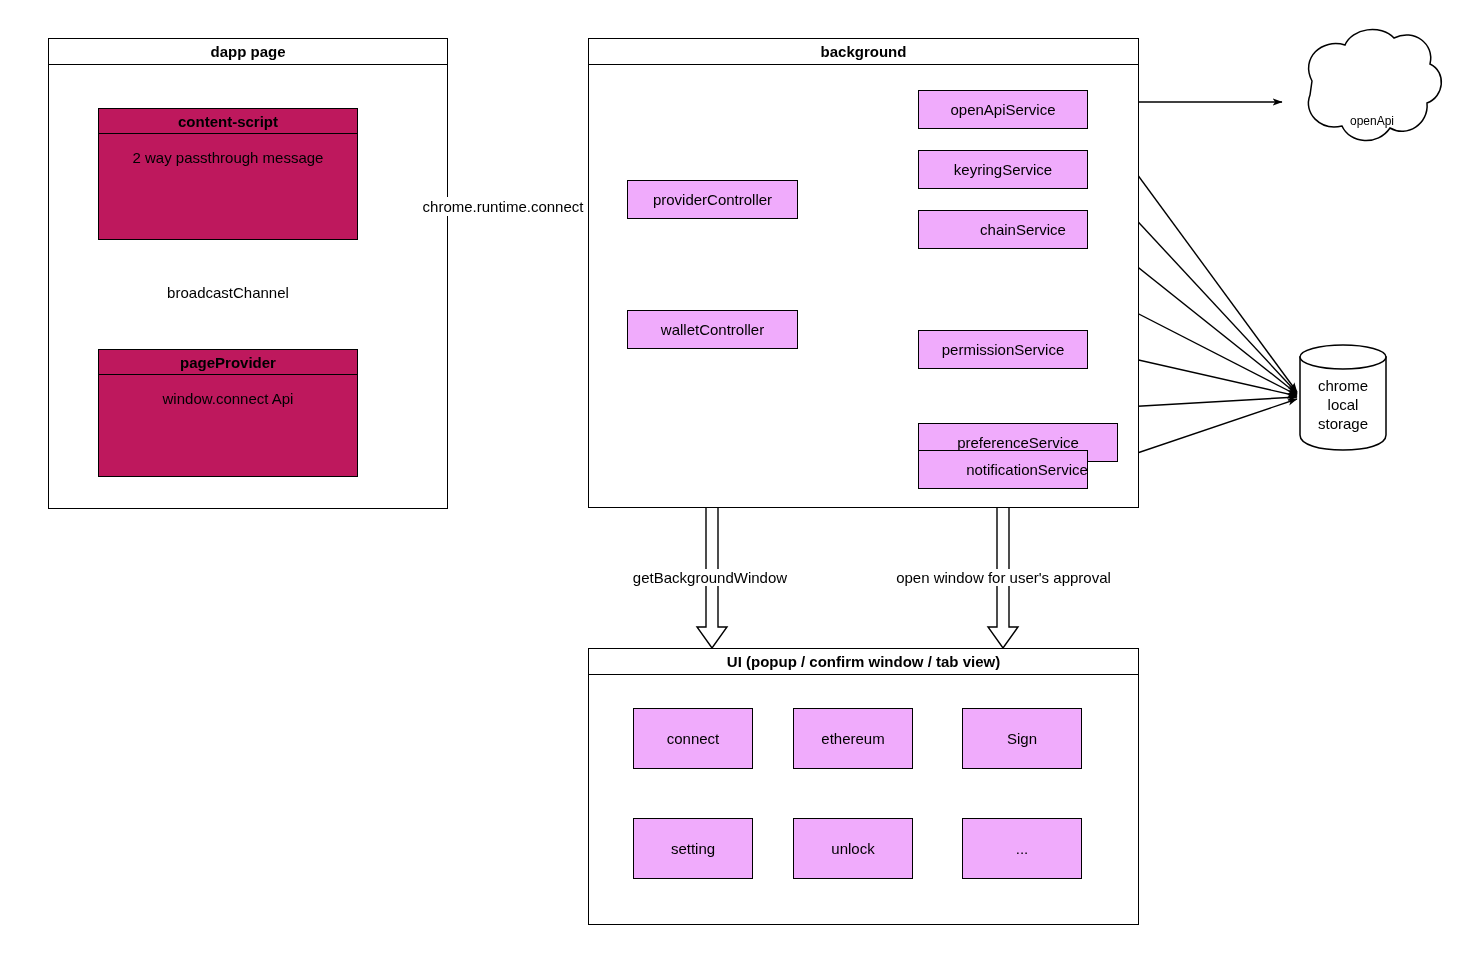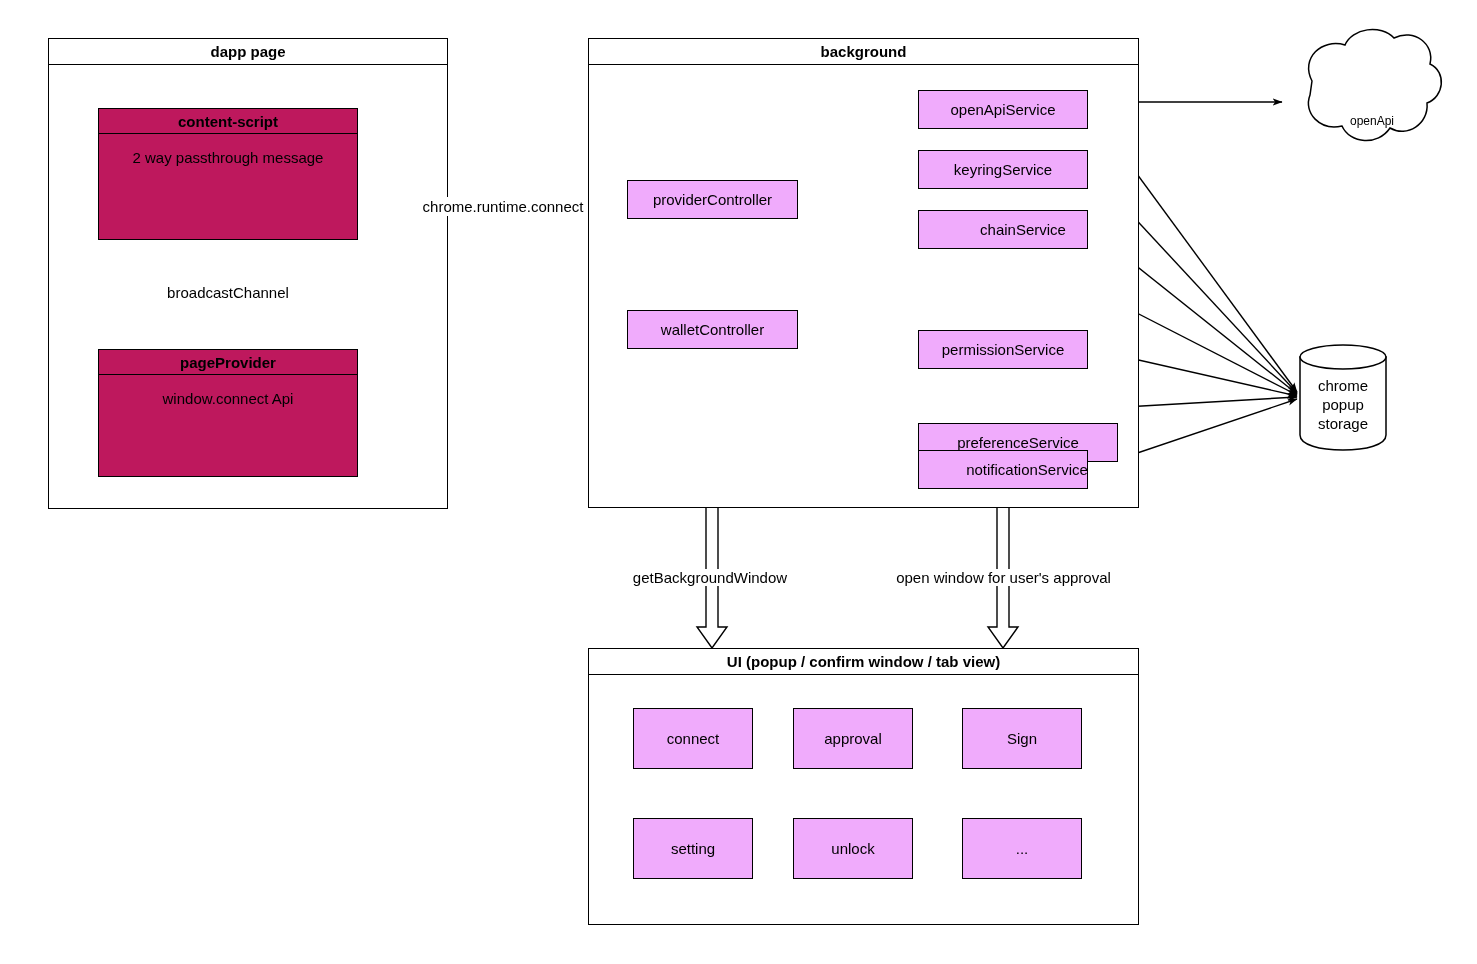--- a/index.html
+++ b/index.html
@@ -142,37 +142,37 @@
              Z" fill="#fff" stroke="#000" stroke-width="1.5"></path>
 
     <path d="M1300,357 L1300,435 C1300,445 1320,450 1343,450 C1366,450 1386,445 1386,435 L1386,357 Z" fill="#fff" stroke="#000" stroke-width="1.5"></path>
     <ellipse cx="1343" cy="357" rx="43" ry="12" fill="#fff" stroke="#000" stroke-width="1.5"></ellipse>
   </svg>
 
   <div class="cloud-label" style="left:1302px;top:114px;">openApi</div>
 
   <div class="db-label" style="left:1293px;top:376px;">
     <div>chrome</div>
-    <div>popup</div>
+    <div>local</div>
     <div>storage</div>
   </div>
 
   <div class="edge-label" style="left:600px;top:569px;width:220px;">getBackgroundWindow</div>
 
   <div class="edge-label" style="left:866px;top:569px;width:275px;">open window for user's approval</div>
 
   <div class="panel" style="left:588px;top:648px;width:551px;height:277px;">
     <div class="panel-title">UI (popup / confirm window / tab view)</div>
   </div>
 
   <div class="node uibtn" style="left:633px;top:708px;width:120px;height:61px;">
     <span>connect</span>
   </div>
   <div class="node uibtn" style="left:793px;top:708px;width:120px;height:61px;">
-    <span>approval</span>
+    <span>ethereum</span>
   </div>
   <div class="node uibtn" style="left:962px;top:708px;width:120px;height:61px;">
     <span>Sign</span>
   </div>
   <div class="node uibtn" style="left:633px;top:818px;width:120px;height:61px;">
     <span>setting</span>
   </div>
   <div class="node uibtn" style="left:793px;top:818px;width:120px;height:61px;">
     <span>unlock</span>
   </div>

